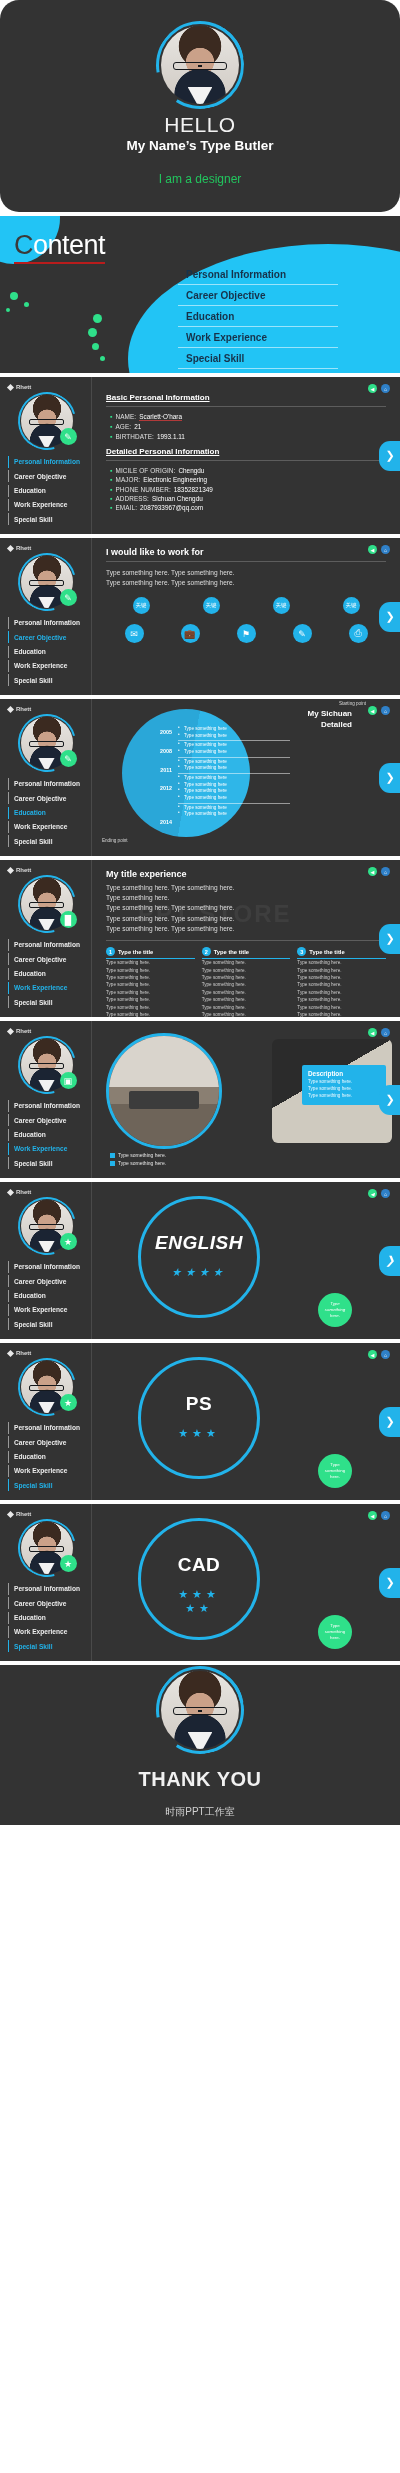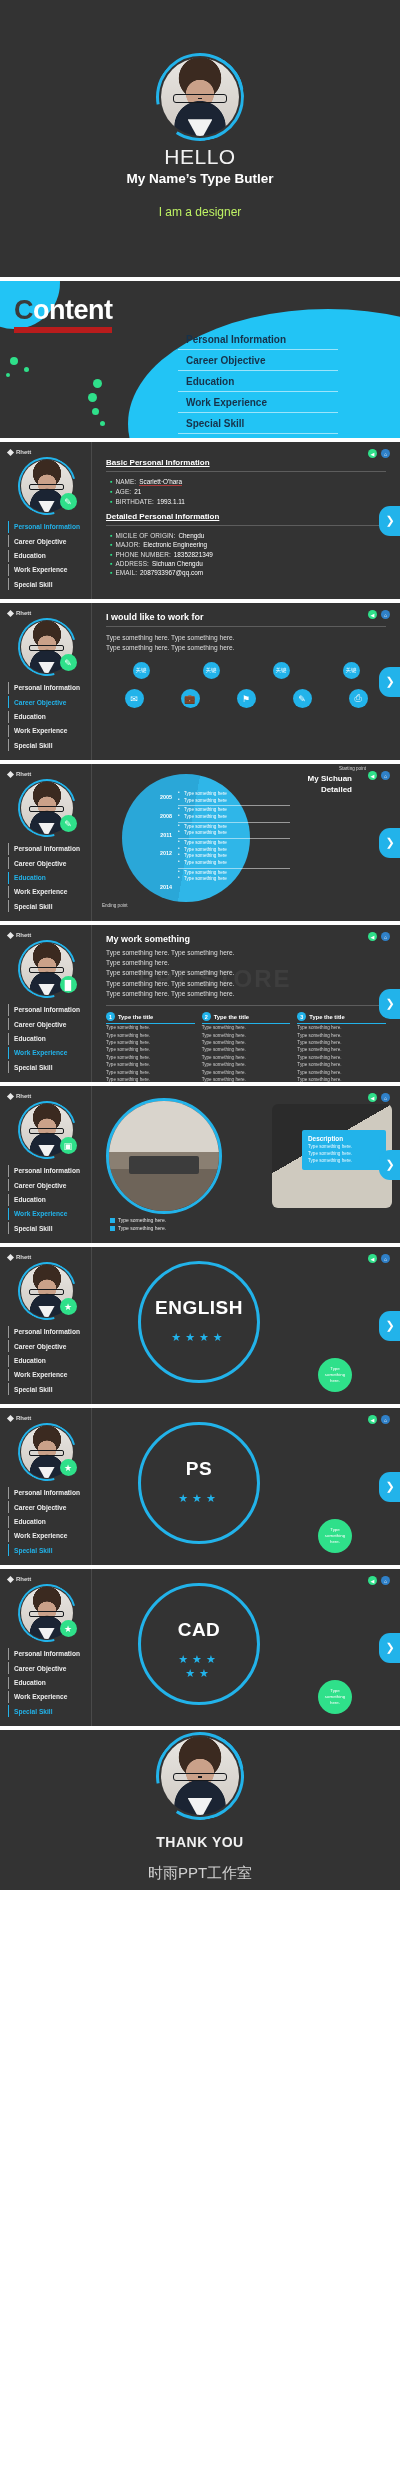--- a/index.html
+++ b/index.html
@@ -6,21 +6,21 @@
   body {
     width: 400px;
     background: #ffffff;
     font-family: "Liberation Sans", sans-serif;
     -webkit-font-smoothing: antialiased;
   }
   .deck { width:400px; display:flex; flex-direction:column; gap:4px; background:#ffffff; }
   .slide { position:relative; width:400px; background:#333333; overflow:hidden; }
 
   
-  .s-title { height:277px; display:flex; flex-direction:column; align-items:center; justify-content:center; }
+  .s-title { height:212px; display:flex; flex-direction:column; align-items:center; justify-content:center;border-radius:19px; }
   .avatar-wrap { position:relative; width:78px; height:78px; margin-bottom:9px; }
   .avatar-ring { position:absolute; inset:-5px; border-radius:50%;
     border:3px solid #22b3ea; border-right-color:transparent; border-bottom-color:transparent;
     transform:rotate(35deg); }
   .avatar-ring2 { position:absolute; inset:-5px; border-radius:50%;
     border:3px solid #22b3ea; border-left-color:transparent; border-top-color:transparent;
     transform:rotate(-12deg); }
   .avatar {
     position:absolute; inset:0; border-radius:50%; overflow:hidden;
     background:
@@ -29,28 +29,28 @@
       radial-gradient(circle at 50% 26%, #3b2a20 0 30%, transparent 31%),
       linear-gradient(#e8e6e2, #cfc9c2);
   }
   .avatar .glasses { position:absolute; left:16%; right:16%; top:46%; height:11%;
      border:1.6px solid #15181c; border-radius:3px; }
   .avatar .glasses:after { content:""; position:absolute; left:46%; right:46%; top:36%; height:1.6px; background:#15181c;}
   .avatar .shirt { position:absolute; left:34%; right:34%; bottom:0; height:22%; background:#f2f2f2;
      clip-path:polygon(0 0,100% 0,62% 100%,38% 100%); }
   .hello { font-size:21px; color:#f2f2f2; letter-spacing:.5px; font-weight:400; line-height:1.1;}
   .myname { font-size:13.5px; color:#ffffff; font-weight:bold; margin-top:2px;}
-  .tagline { font-size:12px; color:#bef264; margin-top:19px;}
+  .tagline { font-size:12px; color:#22c55e; margin-top:19px;}
 
   
   .s-content { height:157px; }
   .c-blob-tl { position:absolute; left:-32px; top:-44px; width:92px; height:92px; border-radius:50%; background:#22c4f5; }
   .c-bigblob { position:absolute; left:128px; top:28px; width:400px; height:230px; border-radius:50%; background:#22c4f5; }
-  .c-word { position:absolute; left:14px; top:14px; font-size:27px; font-weight:bold; color:#ffffff;
-     letter-spacing:-.5px; z-index:3; border-bottom:6px solid #b91c1c; padding-bottom:1px;}
+  .c-word { position:absolute; left:14px; top:14px; font-size:27px; font-weight:normal; color:#ffffff;
+     letter-spacing:-.5px; z-index:3; border-bottom:2px solid #b91c1c; padding-bottom:1px;}
   .c-word .c1 { color:#3a3a3a; }
   .c-list { position:absolute; left:178px; top:48px; width:160px; z-index:4; }
   .c-item { color:#17324a; font-size:10px; font-weight:bold; padding:5px 0 4px 8px;
      border-bottom:1px solid rgba(255,255,255,.55); }
   .dots { position:absolute; z-index:4; }
   .dot { position:absolute; border-radius:50%; background:#2fe08a; }
 
   
   .s-page { height:157px; display:flex; }
   .side {
@@ -153,22 +153,22 @@
   .sk-word { position:absolute; left:46px; top:50px; width:122px; text-align:center;
      font-size:19px; font-weight:bold; color:#ffffff; letter-spacing:.5px; }
   .sk-stars { position:absolute; left:46px; top:84px; width:122px; text-align:center; color:#22b3ea;
      font-size:11px; letter-spacing:4px; line-height:1.25;}
   .sk-bubble { position:absolute; right:48px; bottom:12px; width:34px; height:34px; border-radius:50%;
      background:#2fe08a; color:#ffffff; font-size:4.4px; display:flex; align-items:center; justify-content:center;
      text-align:center; line-height:1.35; padding:3px; }
 
   
   .s-thanks { height:160px; display:flex; flex-direction:column; align-items:center; justify-content:center; }
-  .thanks-t { font-size:14px; font-weight:bold; color:#f1f1f1; letter-spacing:.5px; margin-top:10px;}
-  .thanks-s { font-size:15px; color:#d2d2d2; margin-top:14px;}
+  .thanks-t { font-size:20px; font-weight:bold; color:#f1f1f1; letter-spacing:.5px; margin-top:10px;}
+  .thanks-s { font-size:10px; color:#d2d2d2; margin-top:14px;}
 </style>
 </head>
 <body>
 
 <div class="deck">
 
   <div class="slide s-title">
     <div class="avatar-wrap">
       <div class="avatar">
         <div class="glasses"></div>
@@ -422,21 +422,21 @@
         <div class="nav-item active">Work Experience</div>
         <div class="nav-item">Special Skill</div>
       </div>
     </div>
     <div class="main">
       <div class="topdots">
         <span class="tdot g">◀</span>
         <span class="tdot b">⌂</span>
       </div>
       <div class="watermark">PPT STORE</div>
-      <div class="mtitle">My work something</div>
+      <div class="mtitle">My title experience</div>
       <div style="height:4px"></div>
       <div class="body-txt">Type something here. Type something here.</div>
       <div class="body-txt">Type something here.</div>
       <div class="body-txt">Type something here. Type something here.</div>
       <div class="body-txt">Type something here. Type something here.</div>
       <div class="body-txt">Type something here. Type something here.</div>
       <div class="rule" style="margin-top:6px"></div>
       <div class="cols">
         <div class="col">
           <div class="col-head">
@@ -551,21 +551,21 @@
         <div class="badge">★</div>
       </div>
       <div class="nav">
         <div class="nav-item">Personal Information</div>
         <div class="nav-item">Career Objective</div>
         <div class="nav-item">Education</div>
         <div class="nav-item">Work Experience</div>
         <div class="nav-item">Special Skill</div>
       </div>
     </div>
-    <div class="main" style="padding:0;">
+    <div class="main" style="padding:0;font-style:italic;">
       <div class="topdots">
         <span class="tdot g">◀</span>
         <span class="tdot b">⌂</span>
       </div>
       <div class="sk-ring"></div>
       <div class="sk-word">ENGLISH</div>
       <div class="sk-stars">
         <div>★★★★</div>
       </div>
       <div class="sk-bubble">Type something here.</div>

